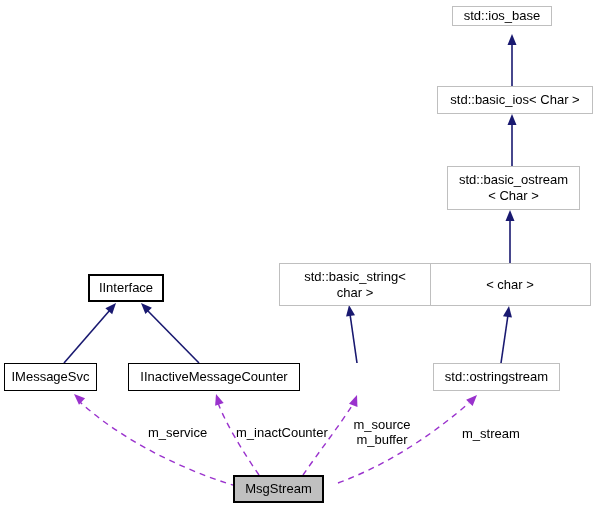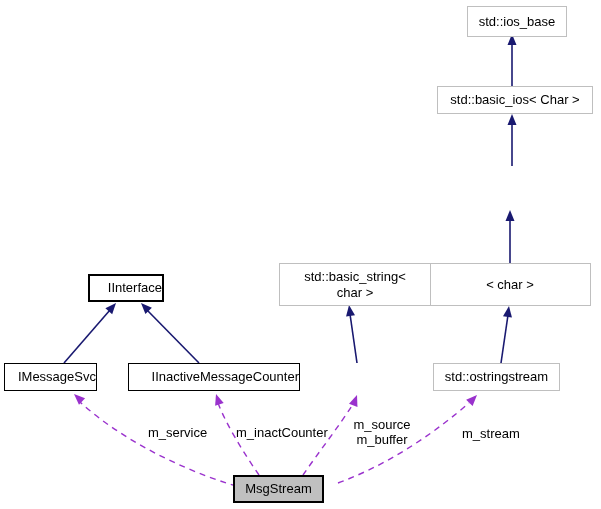--- a/index.html
+++ b/index.html
@@ -13,21 +13,21 @@
   .use-line { stroke:var(--usage-edge,#9a32cd); stroke-width:1.4; fill:none; stroke-dasharray:6 5; }
   .use-head { fill:var(--usage-edge,#9a32cd); stroke:none; }
   .node {
     position:absolute; box-sizing:border-box;
     background:var(--node-fill,#ffffff);
     border:1px solid var(--std-border,#bfbfbf);
     display:flex; flex-direction:column; align-items:center; justify-content:center;
     font-size:13px; color:var(--text,#000000); text-align:center; line-height:16px;
     cursor:pointer; white-space:nowrap;
   }
-  .node.cls { border-color:var(--class-border,#000000);align-items:flex-end; }
+  .node.cls { border-color:var(--class-border,#000000); }
   .node.bold { border-width:2px; }
   .node.current {
     background:var(--selected-fill,#c0c0c0);
     border:2px solid var(--class-border,#000000); cursor:default;
   }
   .elabel {
     position:absolute; font-size:13px; color:var(--text,#000000);
     line-height:15px; text-align:center; white-space:nowrap;
   }
 </style>
@@ -78,28 +78,32 @@
     <g>
       <path class="use-line" d="M 303,475 C 318,453 340,425 353,404"></path>
       <polygon class="use-head" points="357,395 352.5,406 361.5,406" transform="rotate(20 357 395)"></polygon>
     </g>
     <g>
       <path class="use-line" d="M 338,483 C 395,462 440,428 469,403"></path>
       <polygon class="use-head" points="477,395 472.5,406 481.5,406" transform="rotate(44 477 395)"></polygon>
     </g>
   </svg>
 
-  <div class="node" style="left:467px;top:6px;width:100px;height:31px">
+  <div class="node" style="left:452px;top:6px;width:100px;height:20px">
     <span>std::ios_base</span>
   </div>
 
   <div class="node" style="left:437px;top:86px;width:156px;height:28px">
     <span>std::basic_ios&lt; Char &gt;</span>
   </div>
 
+  <div class="node" style="left:447px;top:166px;width:133px;height:44px">
+    <span>std::basic_ostream</span>
+    <span>&lt; Char &gt;</span>
+  </div>
 
   <div class="node" style="left:429px;top:263px;width:162px;height:43px">
     <span>&lt; char &gt;</span>
   </div>
 
   <div class="node" style="left:279px;top:263px;width:152px;height:43px">
     <span>std::basic_string&lt;</span>
     <span>char &gt;</span>
   </div>
 

